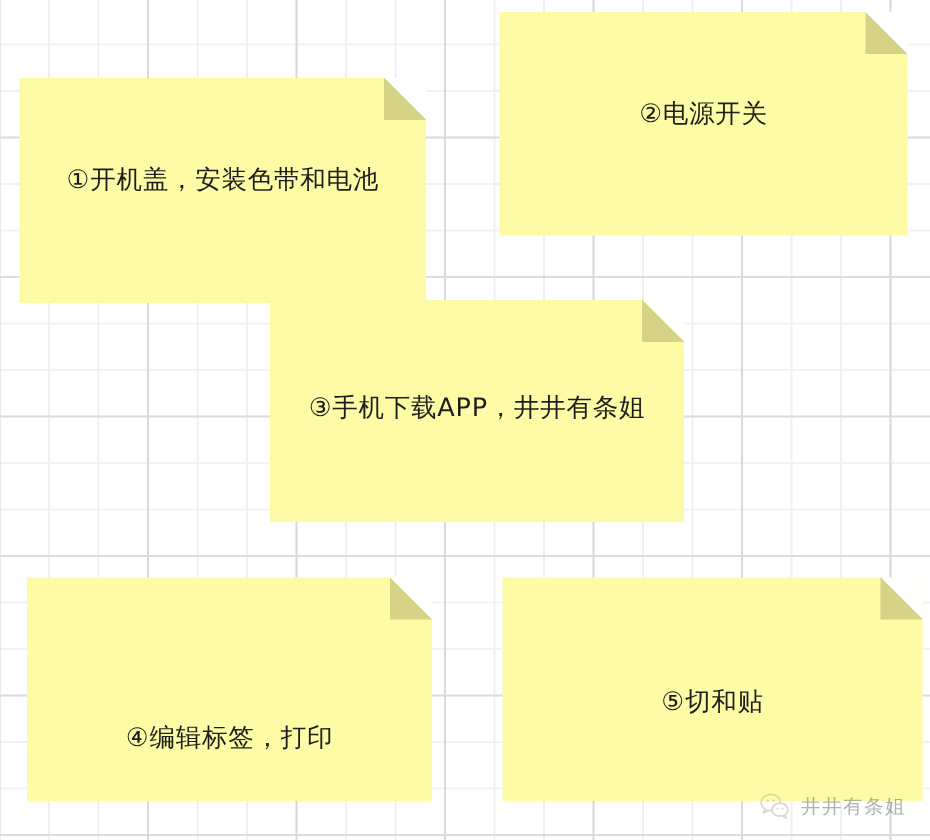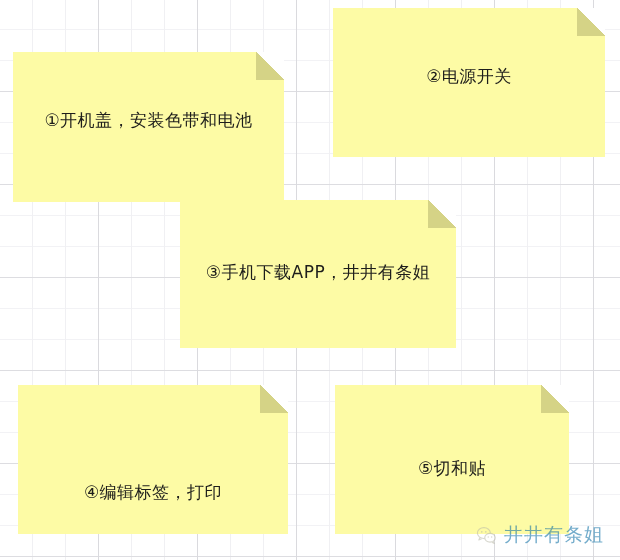--- a/index.html
+++ b/index.html
@@ -68,21 +68,21 @@
     padding: 0 10px;
     font-family: "DejaVu Sans", "Liberation Sans", sans-serif;
     font-weight: 400;
     white-space: nowrap;
   }
 
   #note-1 { left: 13px;  top: 8px;   width: 271px; height: 150px; margin-top: 44px; }
   #note-2 { left: 333px; top: 8px;   width: 272px; height: 149px; }
   #note-3 { left: 180px; top: 200px; width: 276px; height: 148px; }
   #note-4 { left: 18px;  top: 385px; width: 270px; height: 149px; }
-  #note-5 { left: 335px; top: 385px; width: 234px; height: 149px; justify-content: center; }
+  #note-5 { left: 335px; top: 385px; width: 280px; height: 149px; justify-content: center; }
 
   
   #note-1 .note-text { transform: translateY(-6px); }
   #note-2 .note-text { transform: translateY(-6px); }
   #note-3 .note-text { transform: translateY(-1px); }
   #note-4 .note-text { transform: translateY(9px); margin-top: 48px; }
   #note-5 .note-text { transform: translateY(9px); }
 
   
   #watermark {
@@ -94,22 +94,22 @@
     gap: 7px;
     opacity: 0.55;
   }
   #watermark .wm-logo {
     width: 21px;
     height: 21px;
     flex: 0 0 21px;
     position: relative;
   }
   #watermark .wm-text {
-    font-size: 19px;
-    color: #0369a1;
+    font-size: 13px;
+    color: #737373;
     letter-spacing: 1px;
     font-family: Liberation Mono, monospace;
     white-space: nowrap;
   }
 </style>
 </head>
 <body>
 
 <div id="canvas">
 

